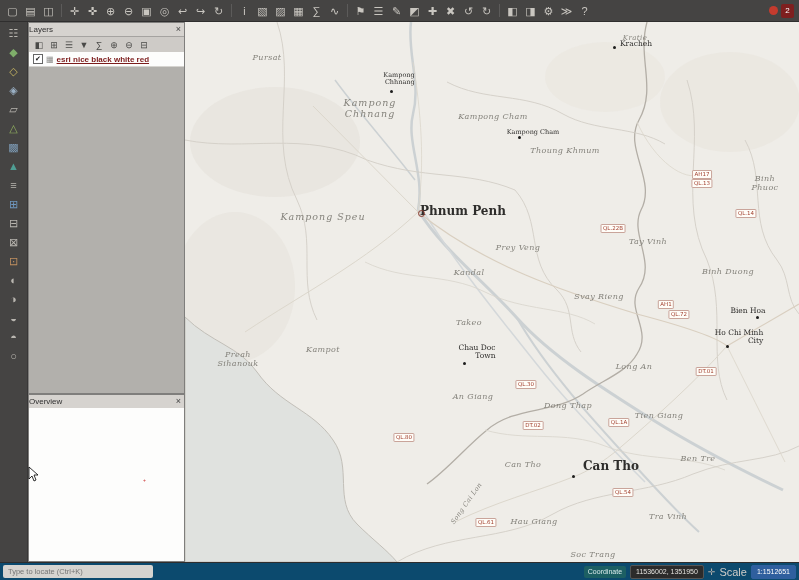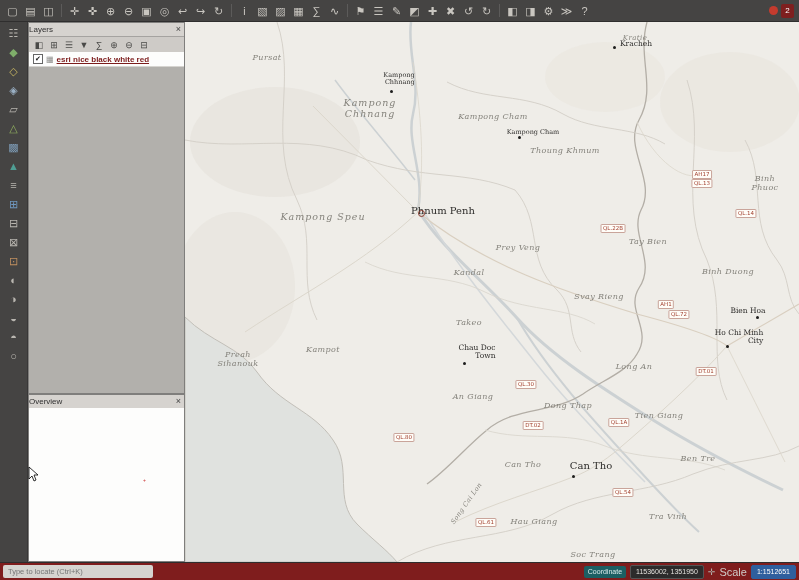--- a/index.html
+++ b/index.html
@@ -37,28 +37,28 @@
   .ov-marker::after{content:"+";}
 
   
   .map{position:absolute;left:185px;top:22px;width:614px;height:540px;background:#efede8;overflow:hidden;}
   .map svg{position:absolute;left:0;top:0;}
   .region-label{position:absolute;transform:translateX(-50%);font-family:"DejaVu Serif",serif;font-style:italic;font-size:8px;letter-spacing:.4px;color:#85837c;white-space:pre-line;text-align:center;line-height:1.15;}
   .region-label.lg{font-size:9.5px;letter-spacing:1px;}
   .region-label.sm{font-size:7px;}
   .region-label.rot{transform:translateX(-50%) rotate(-55deg);font-size:6.5px;}
   .town-label{position:absolute;transform:translateX(-50%);font-family:"DejaVu Serif",serif;font-size:7.5px;color:#2e2d2b;white-space:pre-line;text-align:right;line-height:1.1;}
-  .town-label.bold{font-weight:normal;font-size:10px;}
+  .town-label.bold{font-weight:bold;font-size:12px;margin-left:20px;}
   .town-label.sm{font-size:6.5px;}
   .map-dot{position:absolute;width:3px;height:3px;background:#1d1d1c;border-radius:50%;}
   .map-dot.ring{width:5px;height:5px;background:transparent;border:1.2px solid #8a3b2f;}
   .shield{position:absolute;transform:translateX(-50%);background:#fffdf8;border:1px solid #c9a49a;color:#a2402f;font-size:5.5px;line-height:7px;padding:0 1.5px;font-family:"DejaVu Sans",sans-serif;border-radius:1px;white-space:nowrap;}
 
   
-  .status-bar{position:absolute;left:0;top:562px;width:799px;height:18px;background:#7f1d1d;border-top:1px solid #2e2d2d;display:flex;align-items:center;padding:0 3px;box-sizing:border-box;gap:4px;}
+  .status-bar{position:absolute;left:0;top:562px;width:799px;height:18px;background:#0c4a6e;border-top:1px solid #2e2d2d;display:flex;align-items:center;padding:0 3px;box-sizing:border-box;gap:4px;}
   .locator{width:150px;height:13px;background:#d6d4d0;border:none;border-radius:2px;font-size:7.5px;padding:0 5px;color:#555;font-family:"Liberation Sans",sans-serif;box-sizing:border-box;}
   .sb-right{margin-left:auto;display:flex;align-items:center;gap:4px;}
   .sb-chip{background:#1c5f63;color:#dcecec;padding:0 4px;font-size:7px;height:12px;line-height:12px;border-radius:2px;}
   .sb-label{font-size:11px;color:#cfccc8;}
   .sb-box{height:12px;line-height:12px;background:#2c2b2b;color:#e4e2de;font-size:7px;padding:0 5px;border-radius:2px;border:1px solid #555;}
   .sb-box.selected{background:#2f5f9e;border-color:#2f5f9e;color:#fff;}
   .sb-icon{font-size:9px;color:#b0ada9;}
 
   .cursor{position:absolute;left:28px;top:466px;z-index:20;}
 </style>
@@ -201,21 +201,21 @@
       <path d="M542,324 C560,360 580,400 600,440" stroke="#dcd7cc" stroke-width="0.9" fill="none"></path>
     </svg>
     <div class="region-label sm" style="left: 450px; top: 2px; margin-top: 10px;">Kratie</div>
       <div class="region-label" style="left: 82px; top: 31px;">Pursat</div>
       <div class="region-label lg" style="left: 185px; top: 76px;">Kampong
 Chhnang</div>
       <div class="region-label" style="left: 308px; top: 90px;">Kampong Cham</div>
       <div class="region-label" style="left: 380px; top: 124px; font-style: italic;">Thoung Khmum</div>
       <div class="region-label" style="left: 580px; top: 152px;">Binh Phuoc</div>
       <div class="region-label lg" style="left: 138px; top: 190px;">Kampong Speu</div>
-      <div class="region-label" style="left: 463px; top: 215px;">Tay Bien</div>
+      <div class="region-label" style="left: 463px; top: 215px;">Tay Vinh</div>
       <div class="region-label" style="left: 333px; top: 221px;">Prey Veng</div>
       <div class="region-label" style="left: 543px; top: 245px;">Binh Duong</div>
       <div class="region-label" style="left: 284px; top: 246px;">Kandal</div>
       <div class="region-label" style="left: 414px; top: 270px;">Svay Rieng</div>
       <div class="region-label" style="left: 244px; top: 296px; margin-left: 40px;">Takeo</div>
       <div class="region-label" style="left: 138px; top: 323px;">Kampot</div>
       <div class="region-label" style="left: 449px; top: 340px;">Long An</div>
       <div class="region-label" style="left: 53px; top: 328px;">Preah
 Sihanouk</div>
       <div class="region-label" style="left: 288px; top: 370px;">An Giang</div>

